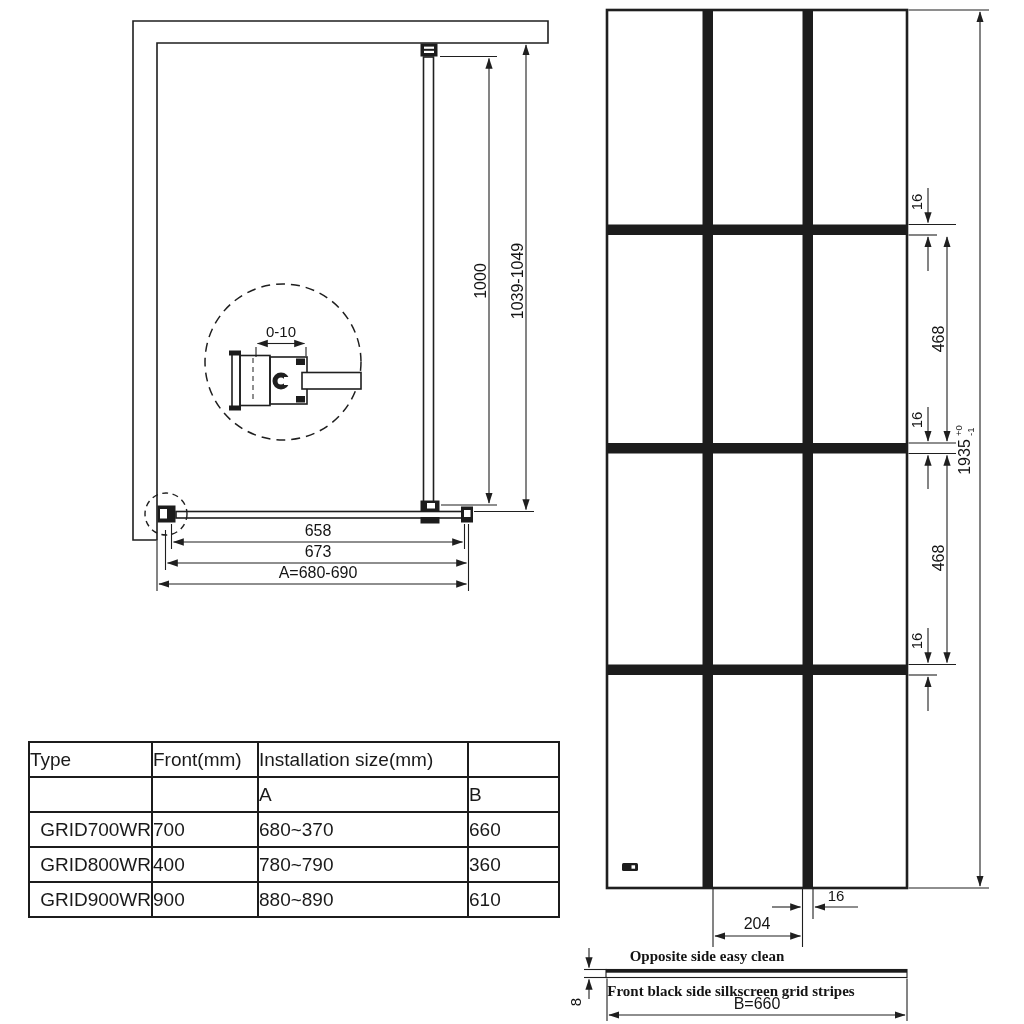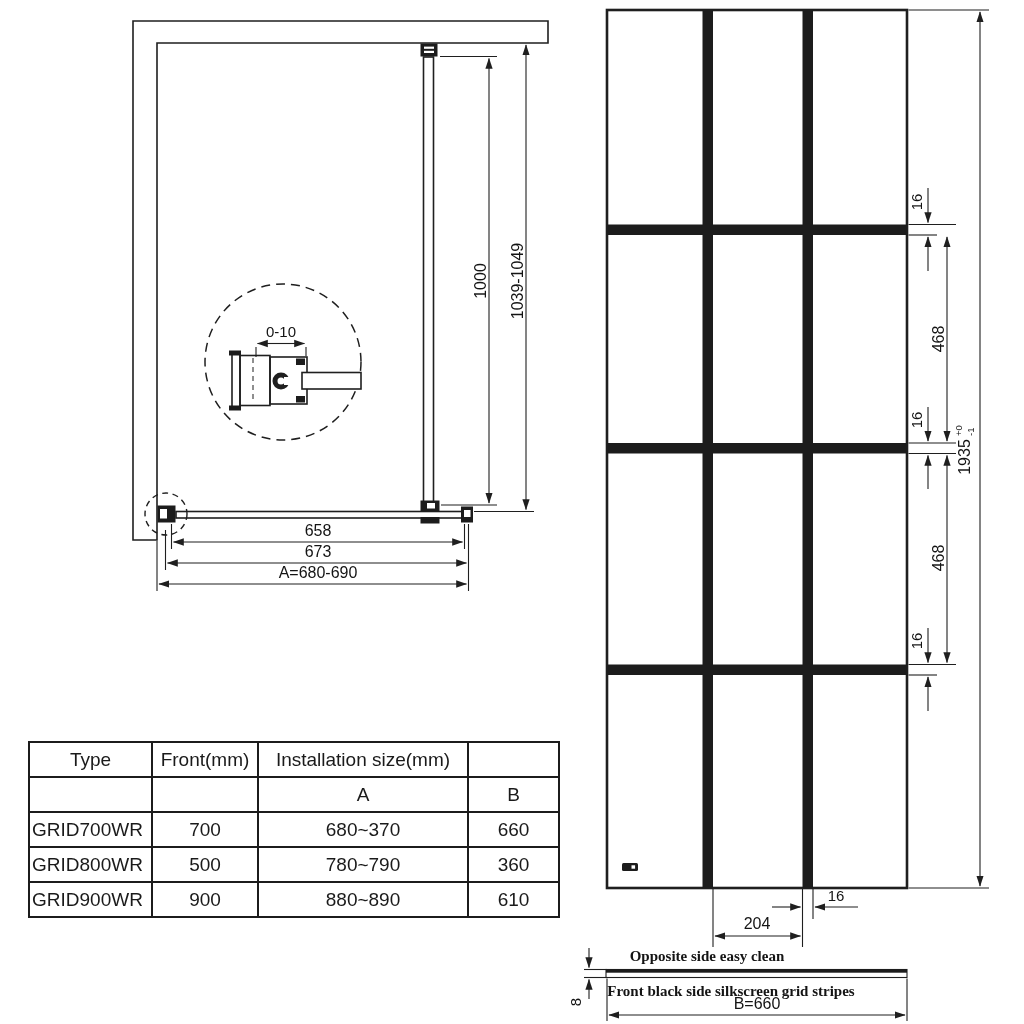--- a/index.html
+++ b/index.html
@@ -12,23 +12,23 @@
   svg text.tol{font-size:9.5px;}
   .dl{stroke:#1f1f1f;stroke-width:1.1;fill:none;}
   .ol{stroke:#1f1f1f;stroke-width:1.6;fill:#fff;}
   .olk{stroke:#1f1f1f;stroke-width:1.6;fill:none;}
   .dash{stroke:#1f1f1f;stroke-width:1.5;fill:none;stroke-dasharray:9 6;}
   .dash2{stroke:#1f1f1f;stroke-width:1.4;fill:none;stroke-dasharray:6 4.5;}
   .blk{fill:#1c1c1c;stroke:none;}
   .wht{fill:#fff;stroke:none;}
   table.size{position:absolute;left:28px;top:741px;border-collapse:collapse;table-layout:fixed;
              font-size:19px;color:#1a1a1a;}
-  table.size td{border:2px solid #1c1c1c;height:33px;text-align:center;padding:0;
+  table.size td{border:2px solid #1c1c1c;height:33px;padding:0;
                 white-space:nowrap;overflow:hidden;}
-  table.size td.c0{text-align:left;padding-left:2px;}
+  table.size td.c0{text-align:right;padding-left:2px;}
   table.size col.w0{width:123px;} table.size col.w1{width:106px;}
   table.size col.w2{width:210px;} table.size col.w3{width:91px;}
 </style>
 </head>
 <body>
 
 <div id="canvas">
 
 <svg width="1024" height="1024" viewBox="0 0 1024 1024">
   <defs>
@@ -254,21 +254,21 @@
     <td>B</td>
   </tr>
   <tr>
     <td class="c0">GRID700WR</td>
     <td>700</td>
     <td>680~370</td>
     <td>660</td>
   </tr>
   <tr>
     <td class="c0">GRID800WR</td>
-    <td>500</td>
+    <td>400</td>
     <td>780~790</td>
     <td>360</td>
   </tr>
   <tr>
     <td class="c0">GRID900WR</td>
     <td>900</td>
     <td>880~890</td>
     <td>610</td>
   </tr>
 </tbody>

